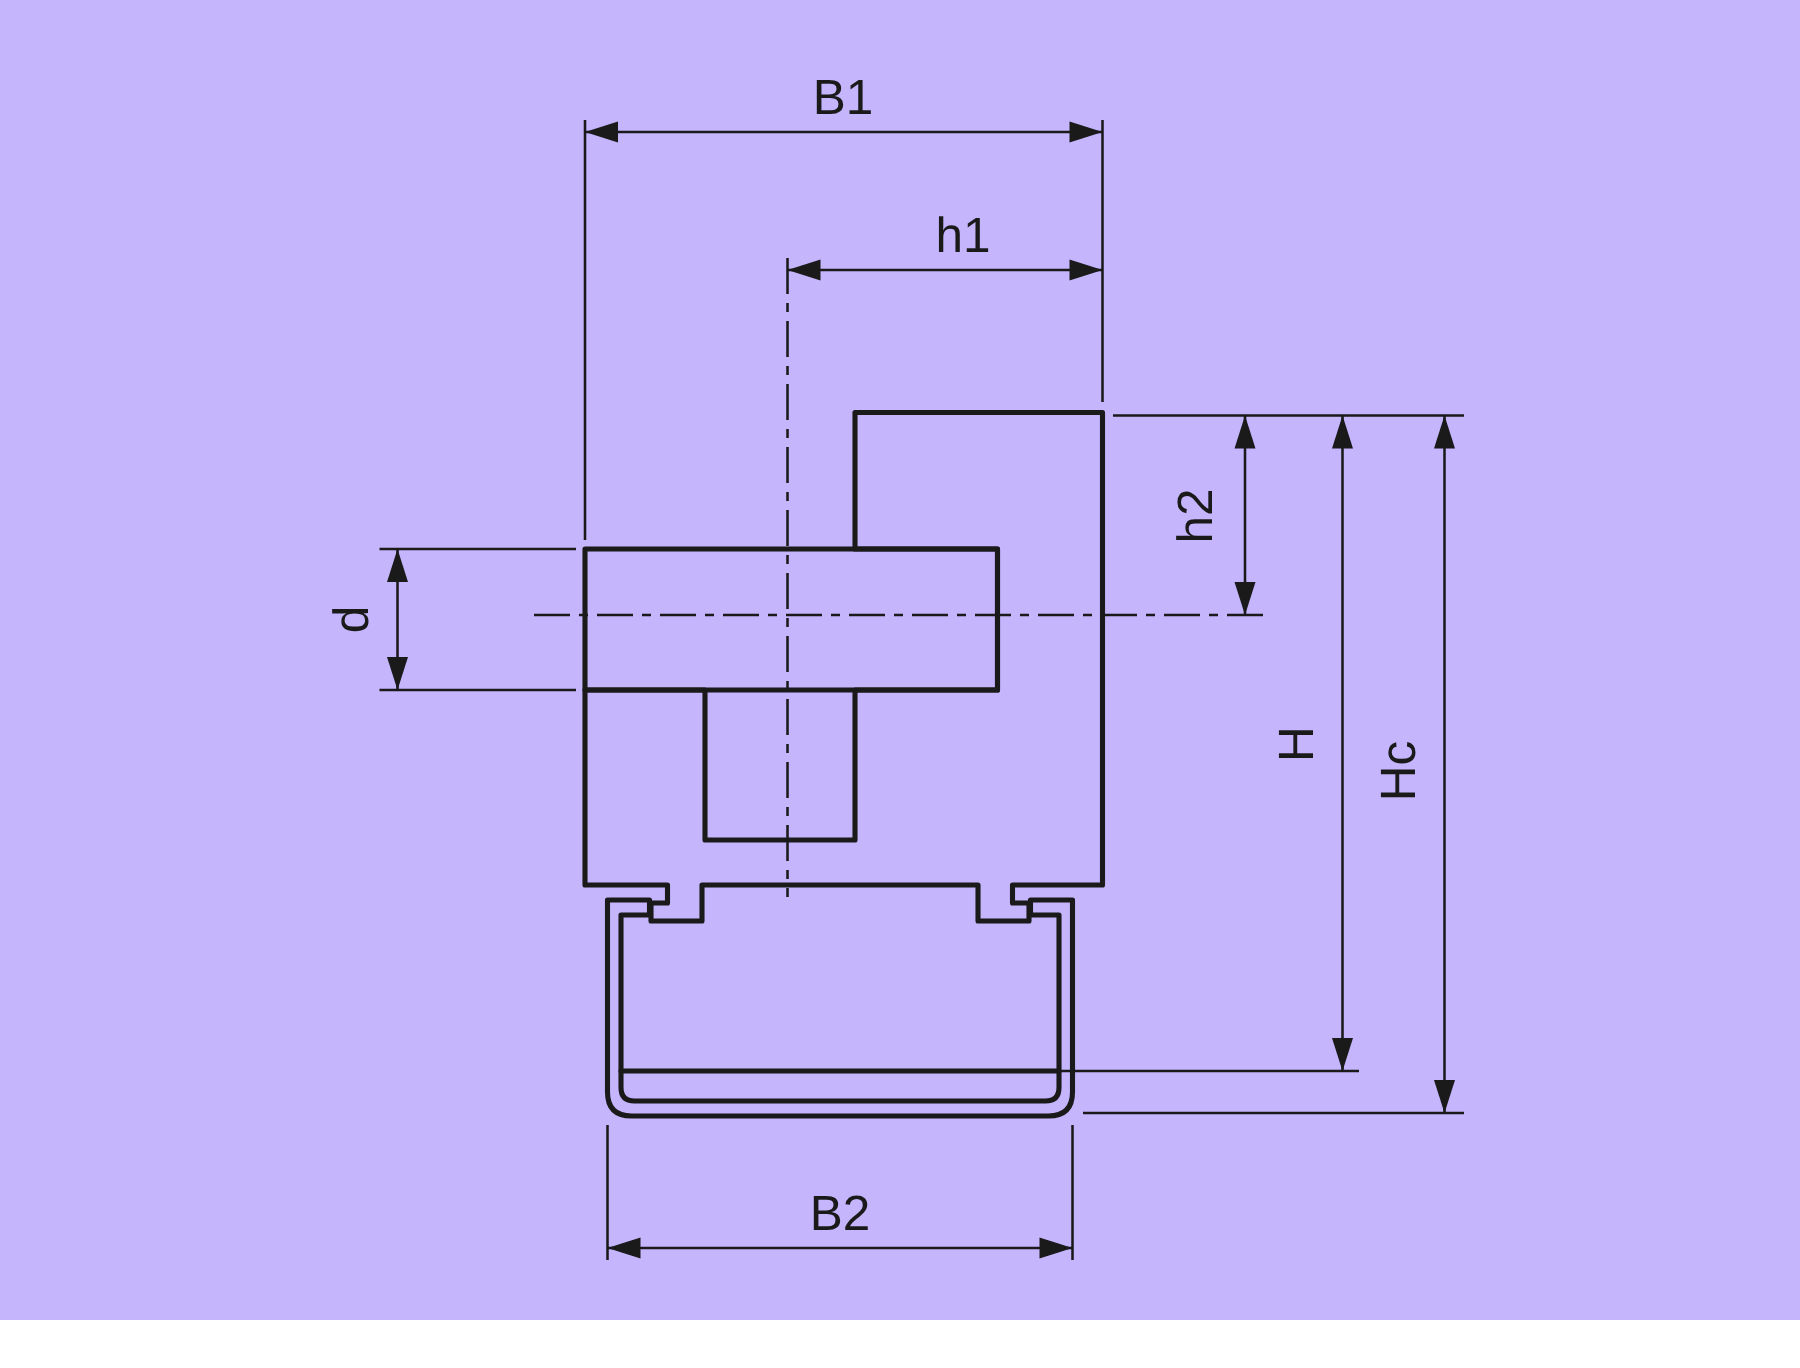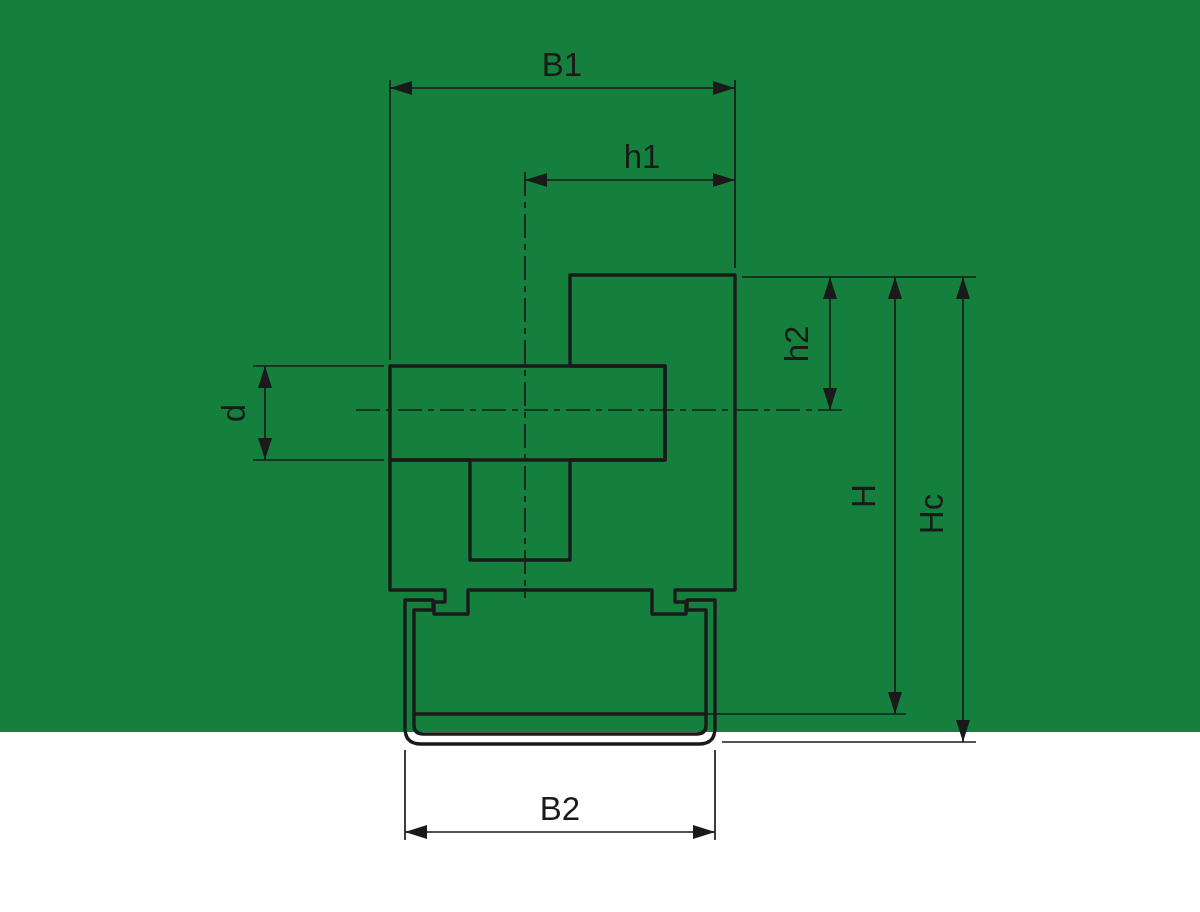--- a/index.html
+++ b/index.html
@@ -5,22 +5,22 @@
   html, body {
     margin: 0;
     padding: 0;
     width: 1200px;
     height: 912px;
     background: #ffffff;
     font-family: "Liberation Sans", sans-serif;
   }
   .stage {
     width: 1200px;
-    height: 732px;
-    background: #15803d;
+    height: 880px;
+    background: #c4b5fd;
   }
   svg { display: block; }
   .outline {
     fill: none;
     stroke: #1a1a1a;
     stroke-width: 3.4;
     stroke-linejoin: round;
     stroke-linecap: round;
   }
   .thin {

